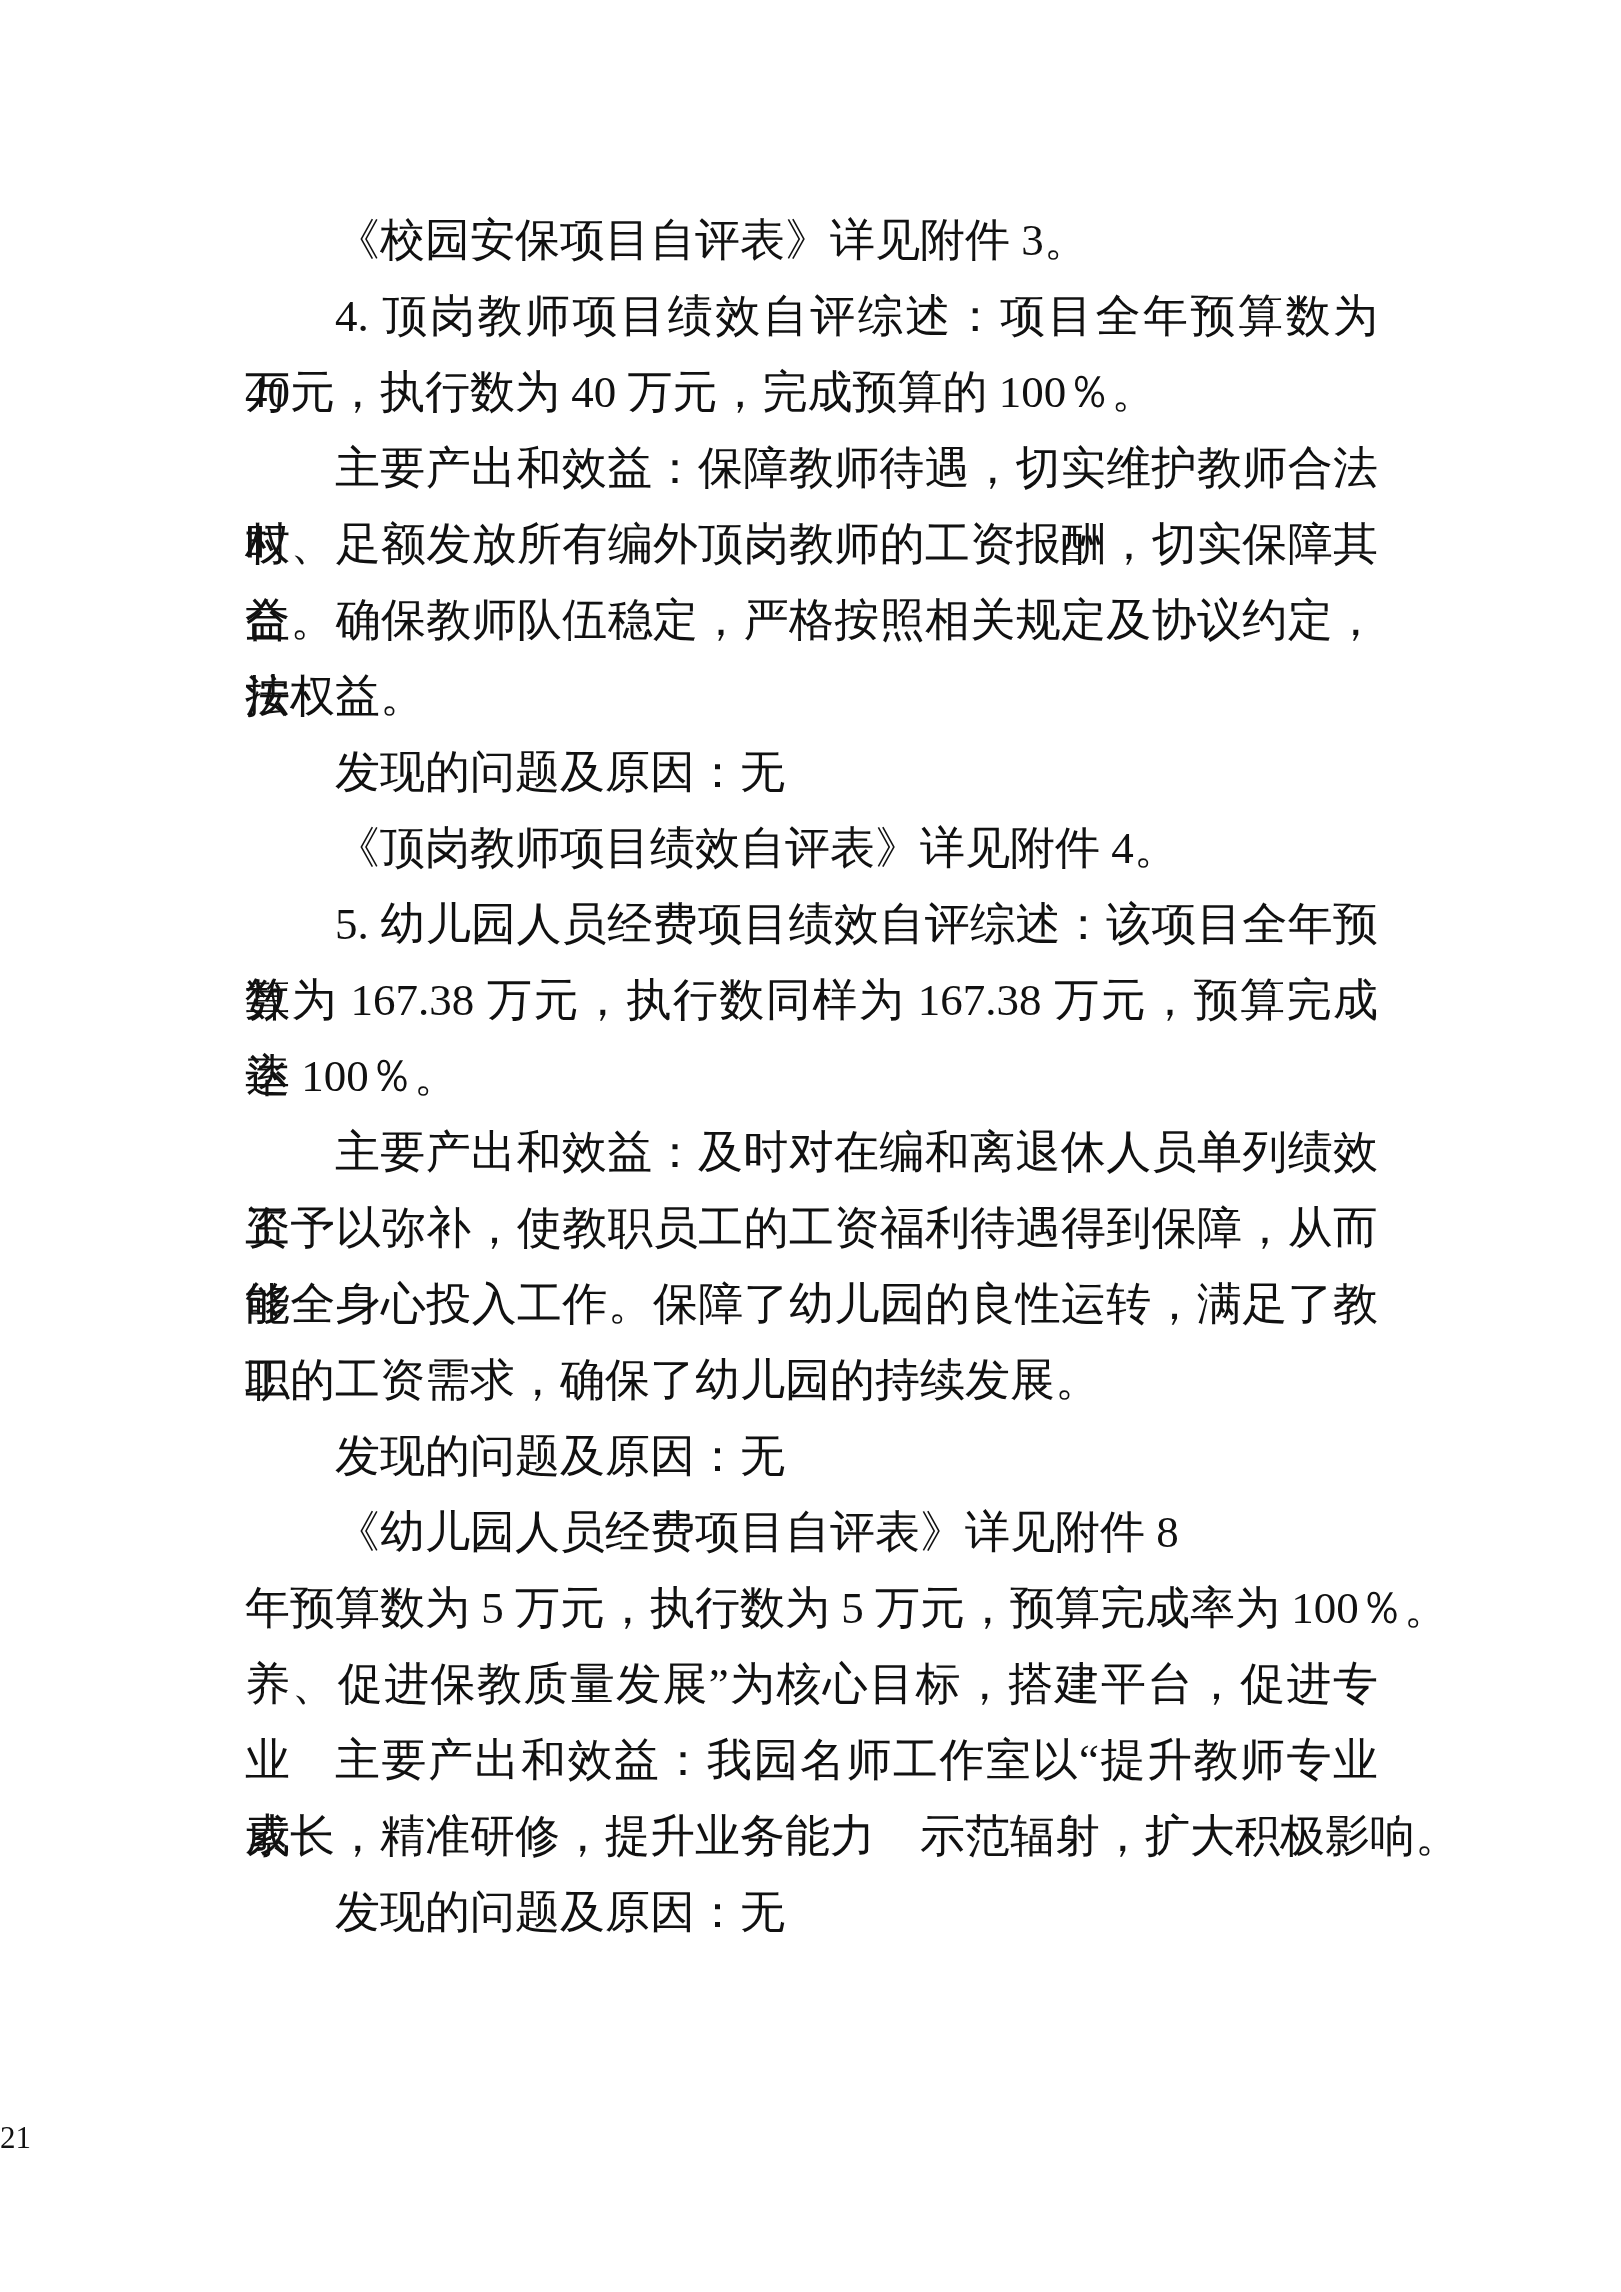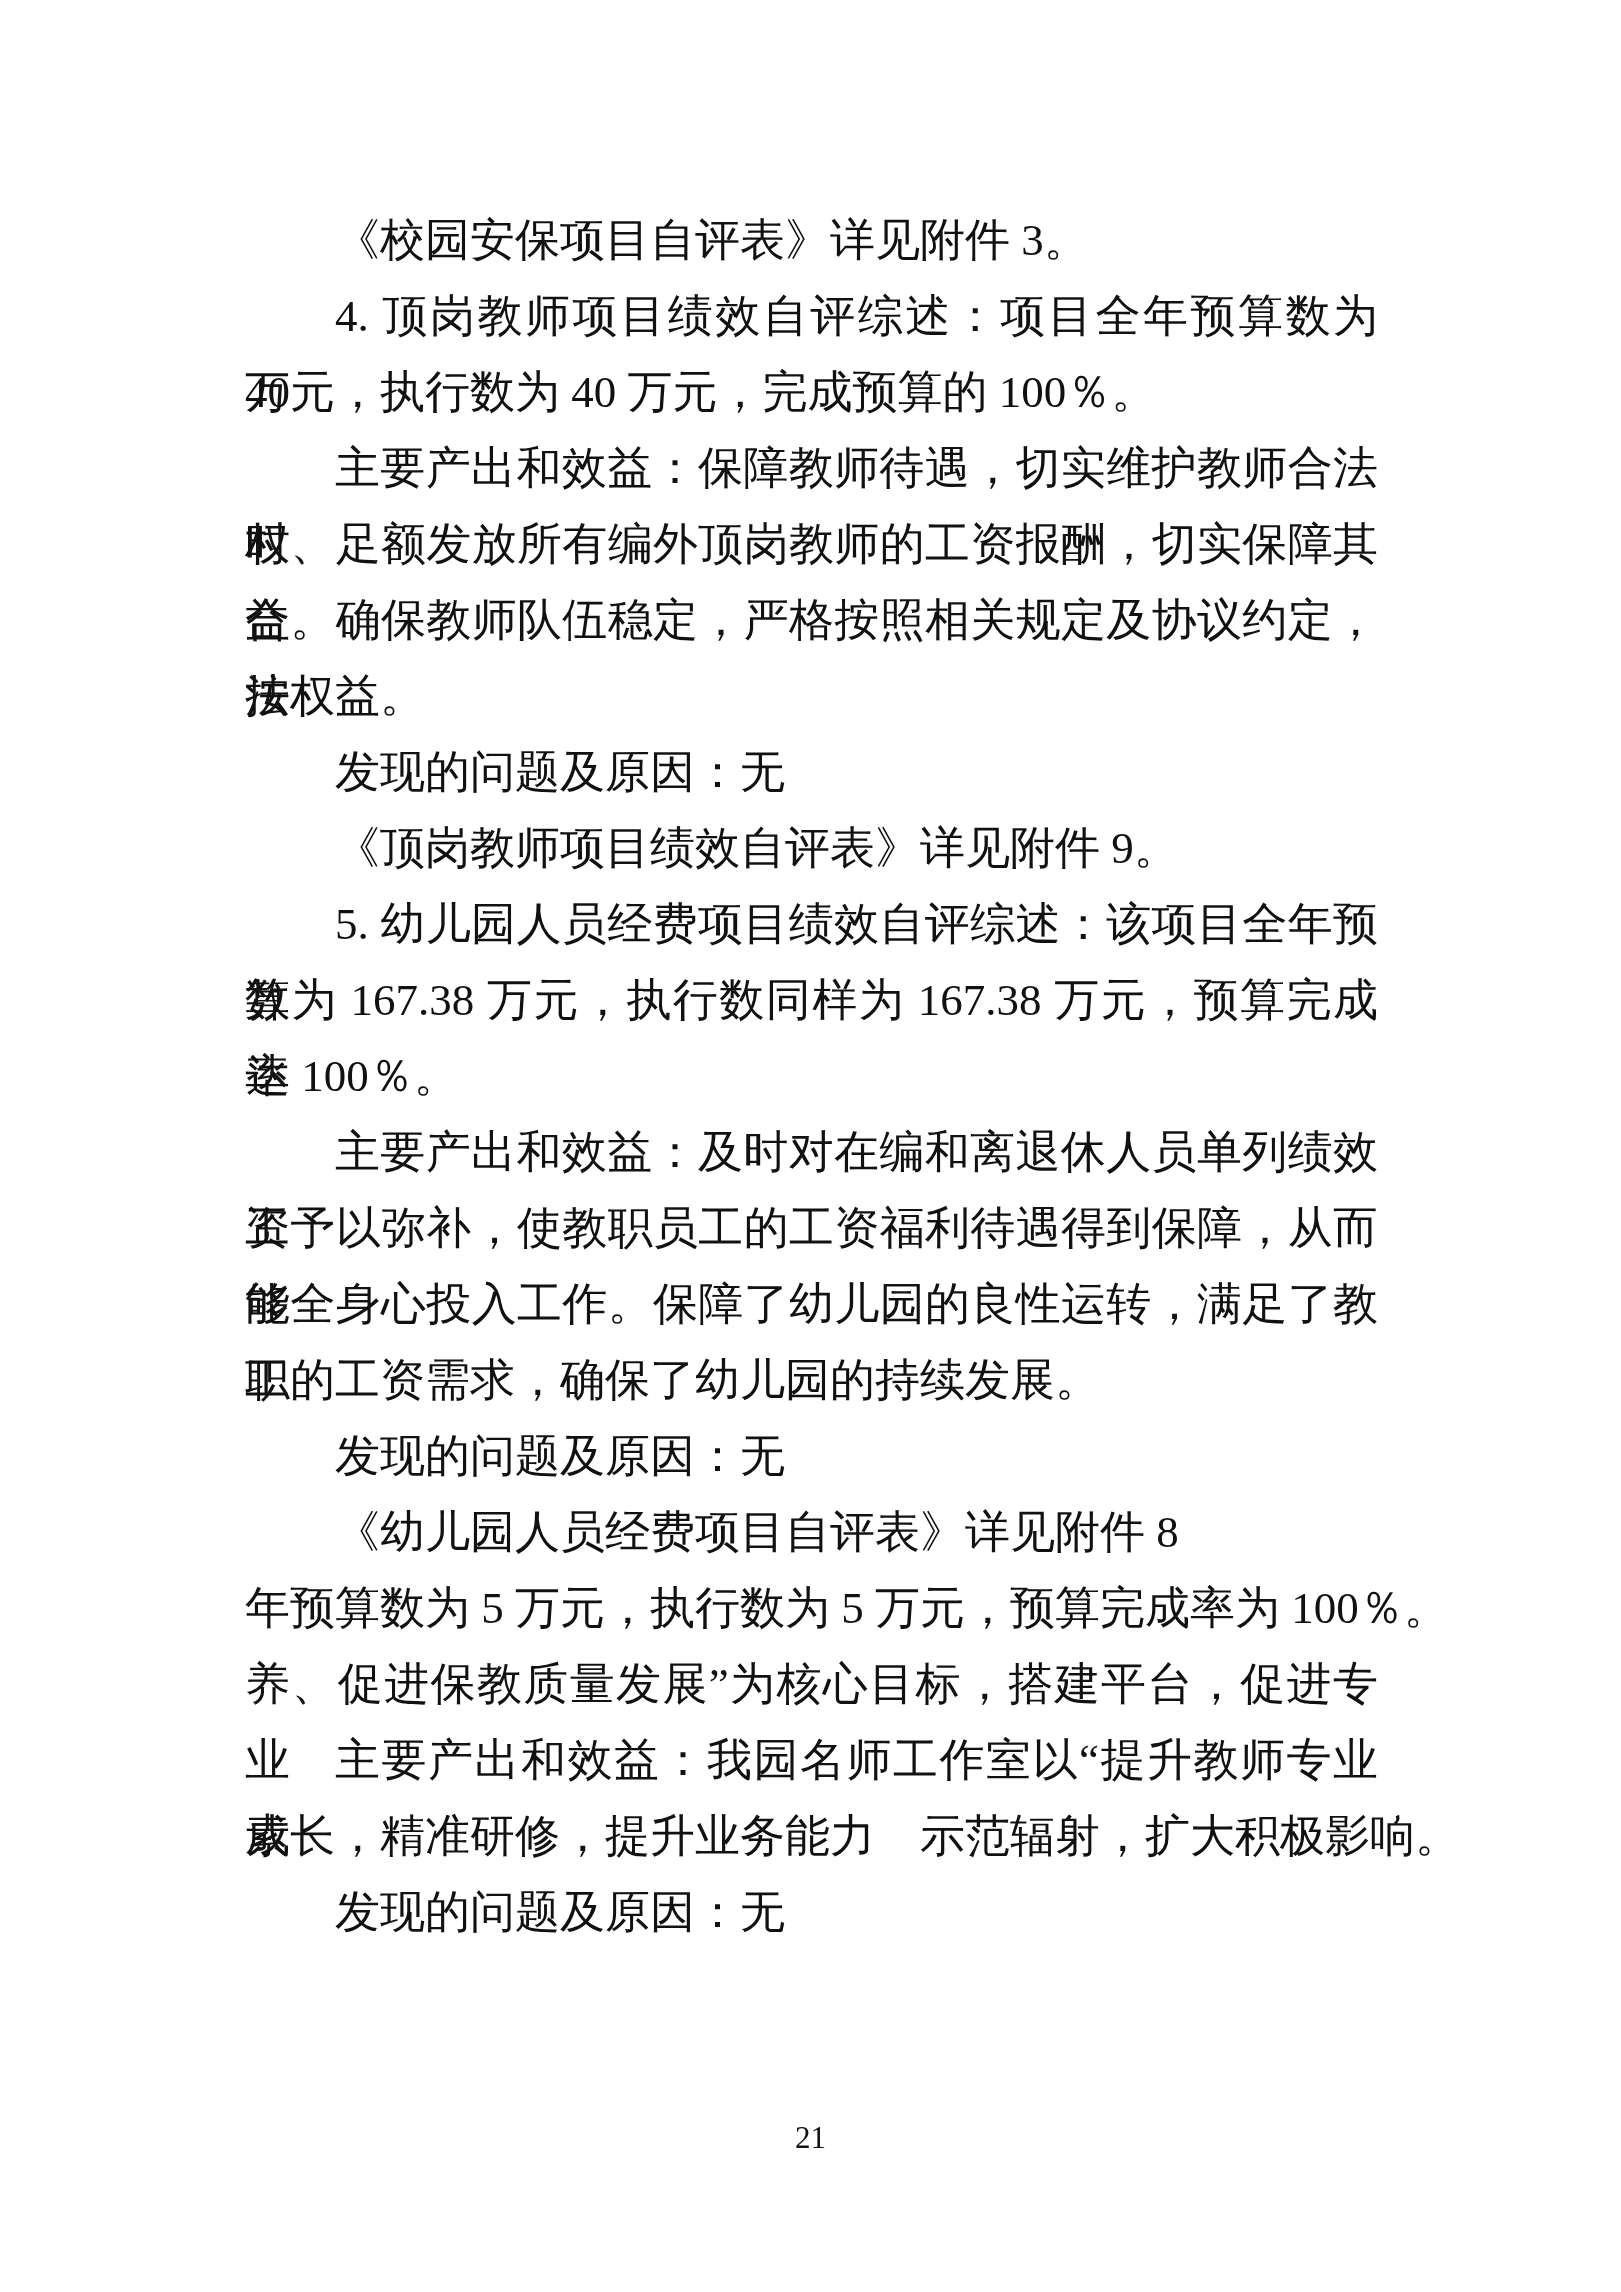--- a/index.html
+++ b/index.html
@@ -38,40 +38,39 @@
     text-justify: inter-character;
   }
   .doc-line.indent {
     text-indent: 90px;
   }
   .page-number {
     position: absolute;
     left: 0;
     top: 2120px;
     width: 100%;
-    text-align: center;
     font-size: 31px;
     line-height: 35px;
     color: #111111;
   }
 </style>
 </head>
 <body>
 
 <div class="page">
   <div class="text-block">
       <div class="doc-line indent">《校园安保项目自评表》详见附件 3。</div>
       <div class="doc-line indent justify">4. 顶岗教师项目绩效自评综述：项目全年预算数为 40</div>
       <div class="doc-line">万元，执行数为 40 万元，完成预算的 100％。</div>
       <div class="doc-line indent justify">主要产出和效益：保障教师待遇，切实维护教师合法权</div>
       <div class="doc-line justify">时、足额发放所有编外顶岗教师的工资报酬，切实保障其合</div>
       <div class="doc-line justify">益。确保教师队伍稳定，严格按照相关规定及协议约定，按</div>
       <div class="doc-line">法权益。</div>
       <div class="doc-line indent">发现的问题及原因：无</div>
-      <div class="doc-line indent">《顶岗教师项目绩效自评表》详见附件 9。</div>
+      <div class="doc-line indent">《顶岗教师项目绩效自评表》详见附件 4。</div>
       <div class="doc-line indent justify">5. 幼儿园人员经费项目绩效自评综述：该项目全年预算</div>
       <div class="doc-line justify">数为 167.38 万元，执行数同样为 167.38 万元，预算完成率</div>
       <div class="doc-line">达 100％。</div>
       <div class="doc-line indent justify">主要产出和效益：及时对在编和离退休人员单列绩效工</div>
       <div class="doc-line justify">资予以弥补，使教职员工的工资福利待遇得到保障，从而能</div>
       <div class="doc-line justify">够全身心投入工作。保障了幼儿园的良性运转，满足了教职</div>
       <div class="doc-line">工的工资需求，确保了幼儿园的持续发展。</div>
       <div class="doc-line indent">发现的问题及原因：无</div>
       <div class="doc-line indent">《幼儿园人员经费项目自评表》详见附件 8</div>
       <div class="doc-line">年预算数为 5 万元，执行数为 5 万元，预算完成率为 100％。</div>

